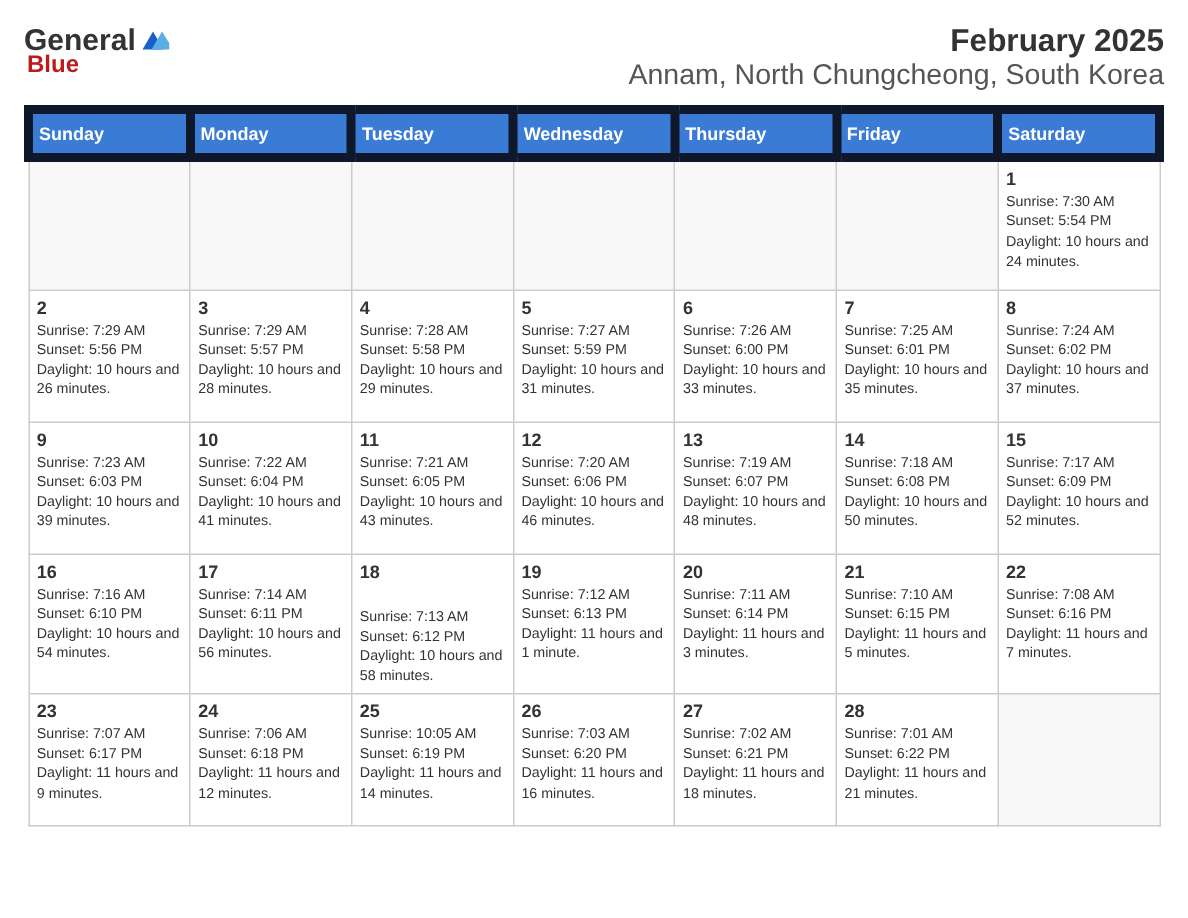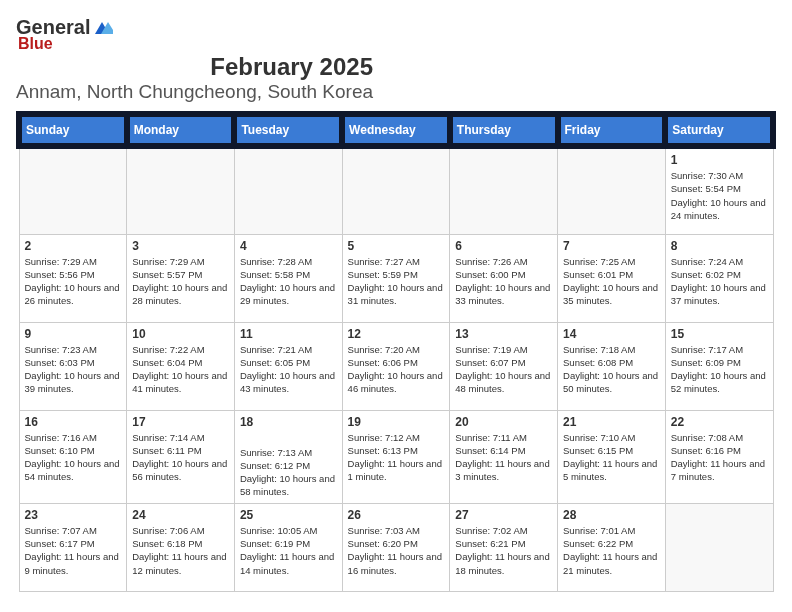--- a/index.html
+++ b/index.html
@@ -8,36 +8,35 @@
       background: #fff;
       width: 792px;
       min-height: 612px;
       padding: 16px;
     }
     .header {
       display: flex;
       align-items: flex-start;
       justify-content: space-between;
       margin-bottom: 4px;
-      flex-direction: column;
     }
     .logo-area {
       display: flex;
       flex-direction: column;
       align-items: flex-start;
     }
     .logo-row {
       display: flex;
       align-items: center;
     }
     .title-area {
       text-align: right;
     }
     .month-year {
-      font-size: 24px;
+      font-size: 21px;
       font-weight: bold;
       color: #333;
     }
     .location {
       font-size: 19px;
       color: #555;
     }
     .calendar {
       width: 100%;
       border-collapse: collapse;

